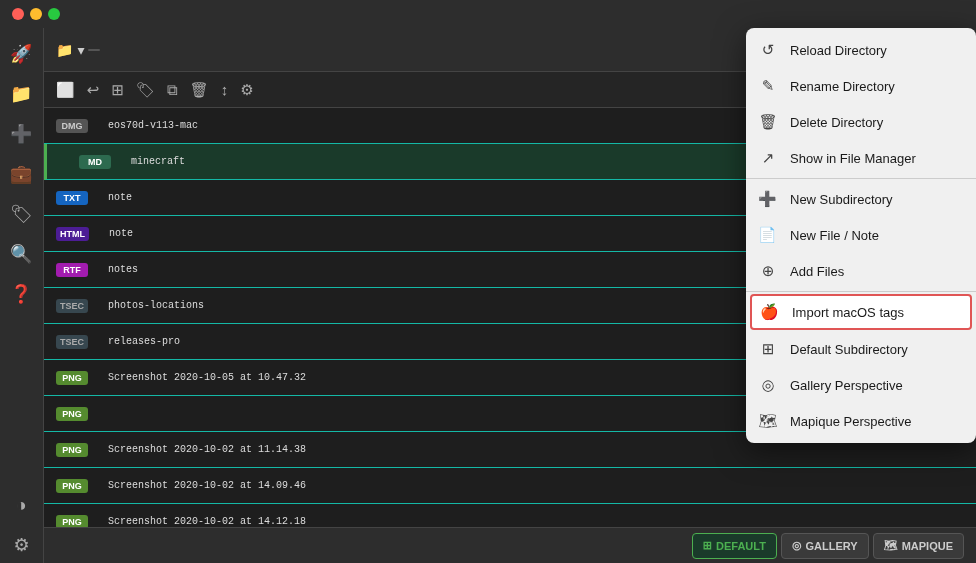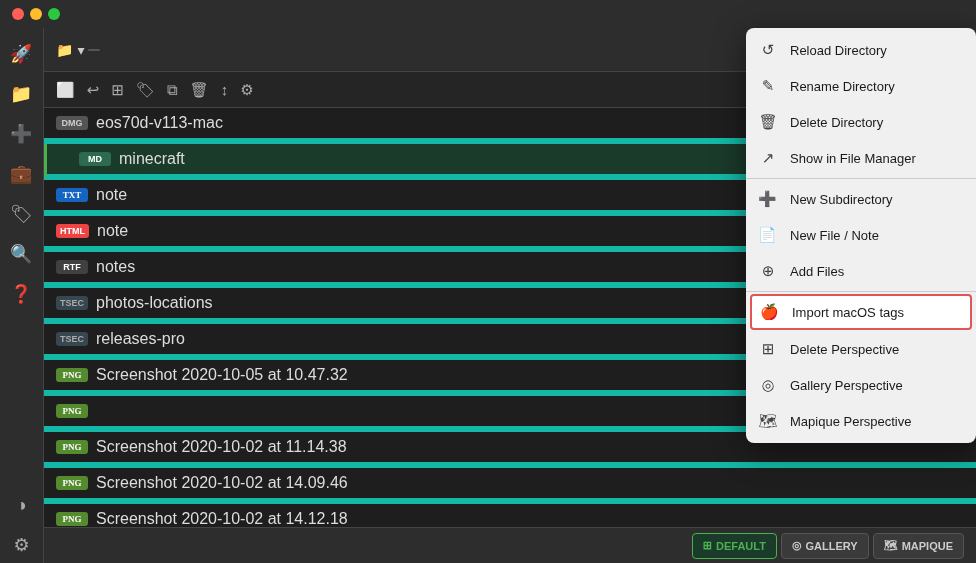--- a/index.html
+++ b/index.html
@@ -115,38 +115,38 @@
     .file-list {
       flex: 1;
       overflow-y: auto;
       background: #1e1e1e;
     }
     .file-row {
       height: 36px;
       display: flex;
       align-items: center;
       padding: 0 12px;
-      border-bottom: 6px solid #14b8a6;
+      border-bottom: 1px solid #14b8a6;
       cursor: pointer;
-      gap: 8px;
+      gap: 20px;
     }
     .file-row.selected { background: #1a3a2a; border-left: 3px solid #4caf50; padding-left: 32px; }
     .file-badge {
       font-size: 9px; font-weight: bold;
       padding: 2px 4px; border-radius: 3px;
       min-width: 32px; text-align: center;
     }
     .badge-dmg { background: #555; color: #ccc; }
     .badge-md { background: #2d6a4f; color: #fff; }
-    .badge-txt { background: #1565c0; color: #fff; font-family: Liberation Serif, serif; }
-    .badge-html { background: #ef4444; color: #fff; }
-    .badge-rtf { background: #404040; color: #fff; }
+    .badge-txt { background: #1565c0; color: #fff; }
+    .badge-html { background: #4c1d95; color: #fff; }
+    .badge-rtf { background: #a21caf; color: #fff; }
     .badge-tsec { background: #37474f; color: #aaa; }
-    .badge-png { background: #558b2f; color: #fff; font-family: Liberation Serif, serif; }
-    .file-name { color: #ddd; font-size: 16px; flex: 1; }
+    .badge-png { background: #558b2f; color: #fff; }
+    .file-name { color: #ddd; font-size: 10px; flex: 1; font-family: Liberation Mono, monospace; }
     .tag-pill {
       font-size: 10px; padding: 1px 6px;
       border-radius: 10px; color: #fff;
       display: inline-flex; align-items: center; gap: 2px;
     }
     .tag-green { background: #2d6a4f; }
     .tag-orange { background: #b05a00; }
 
     
     .bottombar {
@@ -374,21 +374,21 @@
       <span class="menu-icon">⊕</span>
       <span class="menu-label">Add Files</span>
     </div>
     <div class="menu-divider"></div>
     <div class="menu-item highlighted">
       <span class="menu-icon">🍎</span>
       <span class="menu-label">Import macOS tags</span>
     </div>
     <div class="menu-item">
       <span class="menu-icon">⊞</span>
-      <span class="menu-label">Delete Perspective</span>
+      <span class="menu-label">Default Subdirectory</span>
     </div>
     <div class="menu-item">
       <span class="menu-icon">◎</span>
       <span class="menu-label">Gallery Perspective</span>
     </div>
     <div class="menu-item">
       <span class="menu-icon">🗺</span>
       <span class="menu-label">Mapique Perspective</span>
     </div>
   </div>

